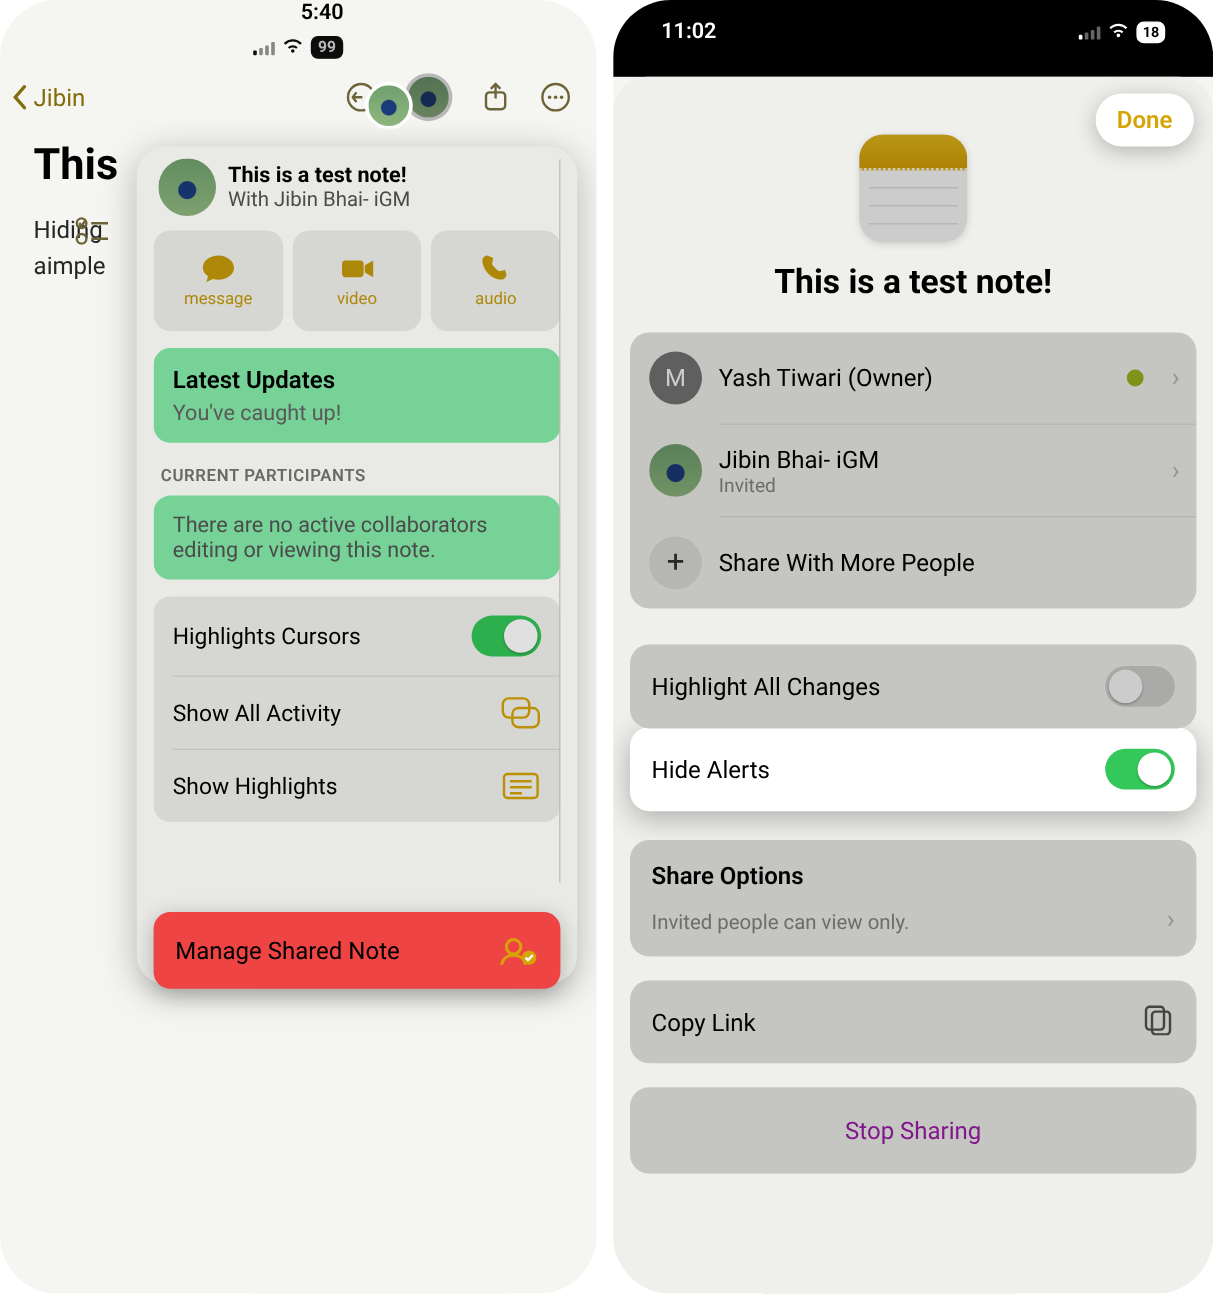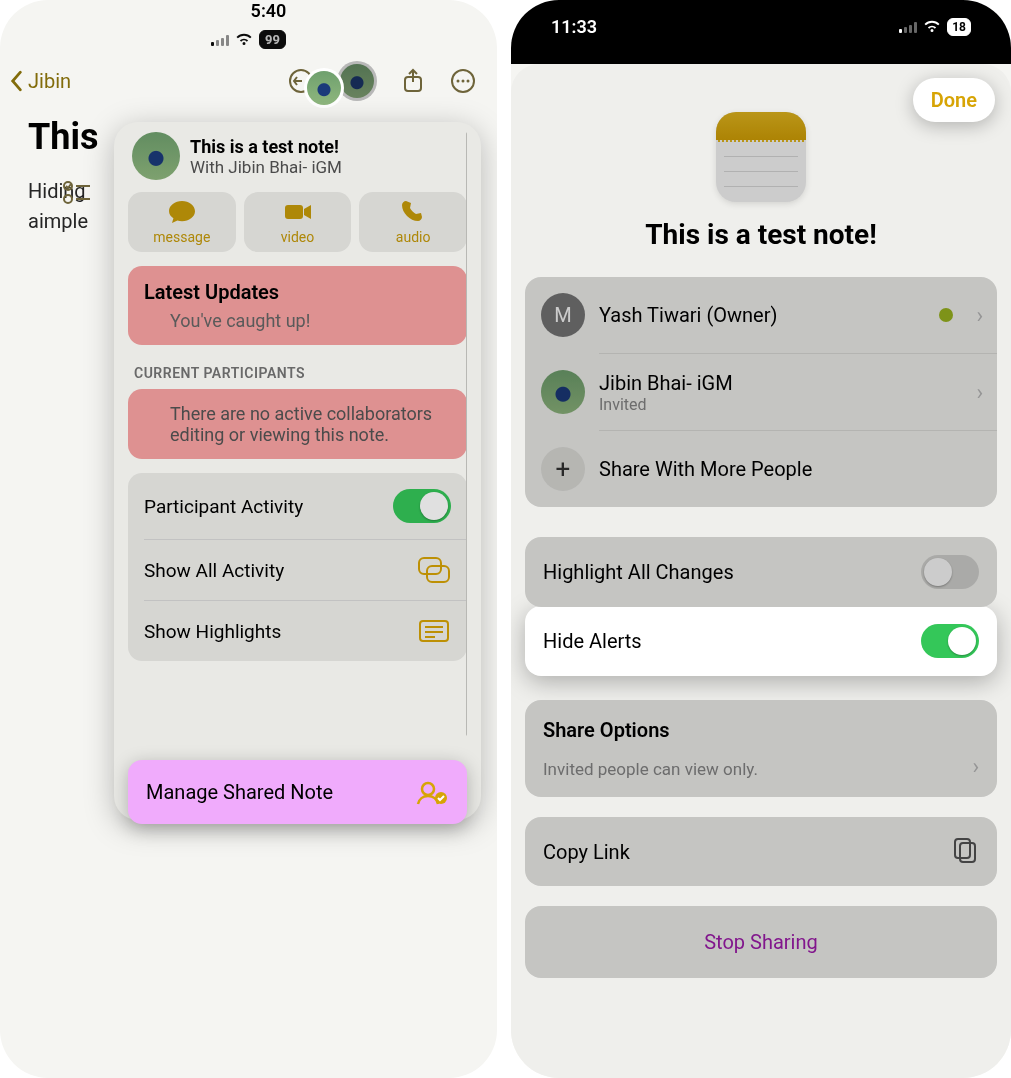--- a/index.html
+++ b/index.html
@@ -83,40 +83,40 @@
   .pop-inner { position:relative; height:100%; overflow:hidden;}
   .pop-scrollbar { position:absolute; right:-3px; top:10px; bottom:70px; width:4px; background:#b8b8b4; border-radius:4px;}
   .pop-header { display:flex; gap:10px; align-items:center; padding:10px 4px 12px;}
   .pop-avatar { width:48px; height:48px; border-radius:50%;
     background: radial-gradient(circle at 50% 55%, #1a3a7a 0 7px, transparent 8px),
                 linear-gradient(#6fa06e,#8fb77e);}
   .pop-htxt .t1{font-weight:700; font-size:18px;}
   .pop-htxt .t2{font-size:17px; color:#555;}
   .pop-actions { display:flex; gap:8px; margin-bottom:14px;}
   .pop-actions .pa {
-    flex:1; background:#f3f3ef; border-radius:14px; height:60px;
+    flex:1; background:#f3f3ef; border-radius:14px; height:84px;
     display:flex; flex-direction:column; align-items:center; justify-content:center; gap:4px;
     color:#c69a09; font-size:14px;
   }
   .pop-actions svg { width:30px; height:26px; }
-  .block { background:#fca5a5; border-radius:14px; padding:14px 16px; margin-bottom:14px;}
+  .block { background:#86efac; border-radius:14px; padding:14px 16px; margin-bottom:14px;}
   .block-title { font-size:20px; font-weight:600; margin-bottom:6px;}
-  .block-sub { font-size:18px; color:#666;margin-left:26px;}
+  .block-sub { font-size:18px; color:#666;}
   .hdr-label { font-size:14px; letter-spacing:0.5px; color:#777; padding:6px 6px 8px; font-weight:600;}
   .row-list { background:#f3f3ef; border-radius:14px; overflow:hidden;}
   .row-item { display:flex; align-items:center; justify-content:space-between;
     padding:16px 16px; font-size:19px;}
   .row-sep { height:1px; background:#ddd; margin-left:16px;}
   .toggle { width:58px; height:34px; border-radius:20px; position:relative; background:#34c759;}
   .toggle .knob{ position:absolute; right:3px; top:3px; width:28px; height:28px; background:#fff; border-radius:50%; box-shadow:0 1px 2px rgba(0,0,0,.3);}
   .toggle.off{ background:#d5d5d2;}
   .toggle.off .knob{ left:3px; right:auto;}
   .row-right-ic { width:34px; height:28px; color:#d7a405;}
   .hl-row {
-    background:#f0abfc; border-radius:14px; display:flex; align-items:center; justify-content:space-between;
+    background:#ef4444; border-radius:14px; display:flex; align-items:center; justify-content:space-between;
     padding:18px 18px; font-size:20px; box-shadow:0 4px 18px rgba(0,0,0,0.25);
   }
   
   .pop-hl { position:absolute; left:14px; right:14px; bottom:-4px;}
   .pop-dim .block, .pop-dim .row-list, .pop-dim .hdr-label, .pop-dim .pop-header, .pop-dim .pop-actions { filter:brightness(.88);}
   
   
   .p2-top { background:#000; height:64px; }
   .p2-status { position:absolute; top:16px; left:0; right:0; display:flex; justify-content:space-between; align-items:center; padding:0 40px; color:#fff; font-weight:600; font-size:18px;}
   .p2-status .batt { background:#fff; color:#000; border-color:#fff; padding:1px 4px; font-size:12px;}
@@ -295,21 +295,21 @@
       <div class="block">
         <div class="block-title">Latest Updates</div>
         <div class="block-sub">You've caught up!</div>
       </div>
       <div class="hdr-label">CURRENT PARTICIPANTS</div>
       <div class="block">
         <div class="block-sub" style="color:#555">There are no active collaborators editing or viewing this note.</div>
       </div>
       <div class="row-list">
         <div class="row-item">
-          <span>Participant Activity</span>
+          <span>Highlights Cursors</span>
           <span class="toggle">
               <span class="knob"></span>
             </span>
         </div>
         <div class="row-sep"></div>
         <div class="row-item">
           <span>Show All Activity</span>
           <span class="row-right-ic">
             <svg viewBox="0 0 34 28">
                 <rect x="2" y="2" width="22" height="16" rx="5" fill="none" stroke="#d7a405" stroke-width="2"></rect>
@@ -345,21 +345,21 @@
             </svg>
         </span>
       </div>
     </div>
   </div>
 </div>
 
 <div class="phone phone2">
   <div class="p2-top"></div>
   <div class="p2-status">
-    <span>11:33</span>
+    <span>11:02</span>
     <span class="status-right">
       <span class="sig">
           <span></span>
           <span></span>
           <span></span>
           <span></span>
         </span>
       <span class="wifi-icon">
         <svg viewBox="0 0 24 18">
             <path fill="#fff" d="M12 17a2 2 0 100-4 2 2 0 000 4zm-5.5-6.2a8 8 0 0111 0l-1.7 1.7a5.5 5.5 0 00-7.6 0zM2 6.2a14 14 0 0120 0l-1.8 1.8a11.5 11.5 0 00-16.4 0z"></path>

